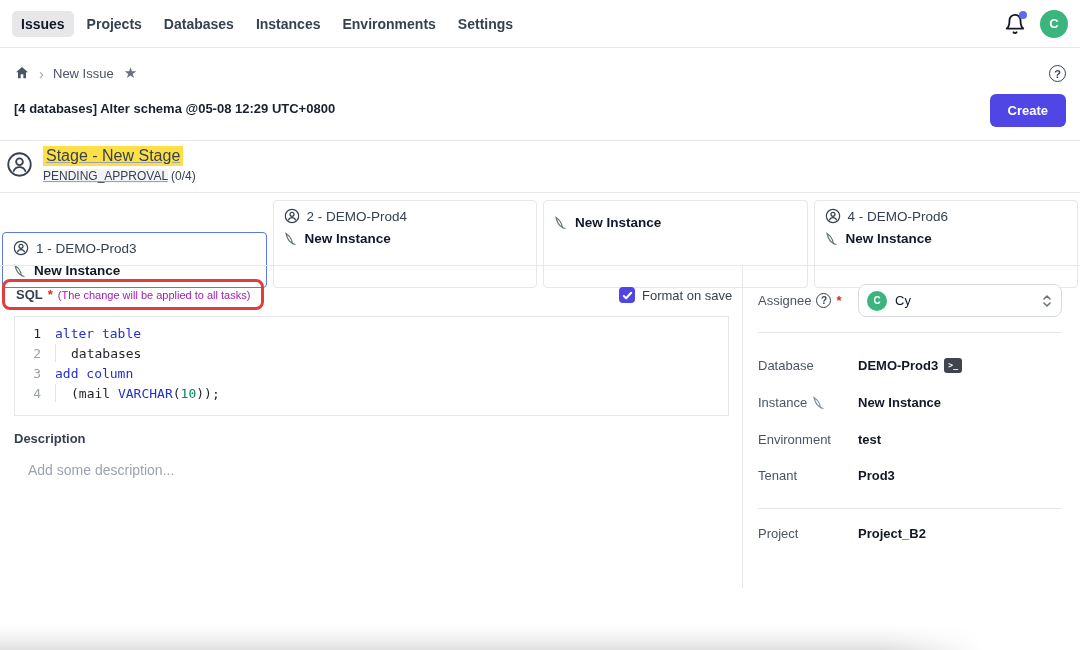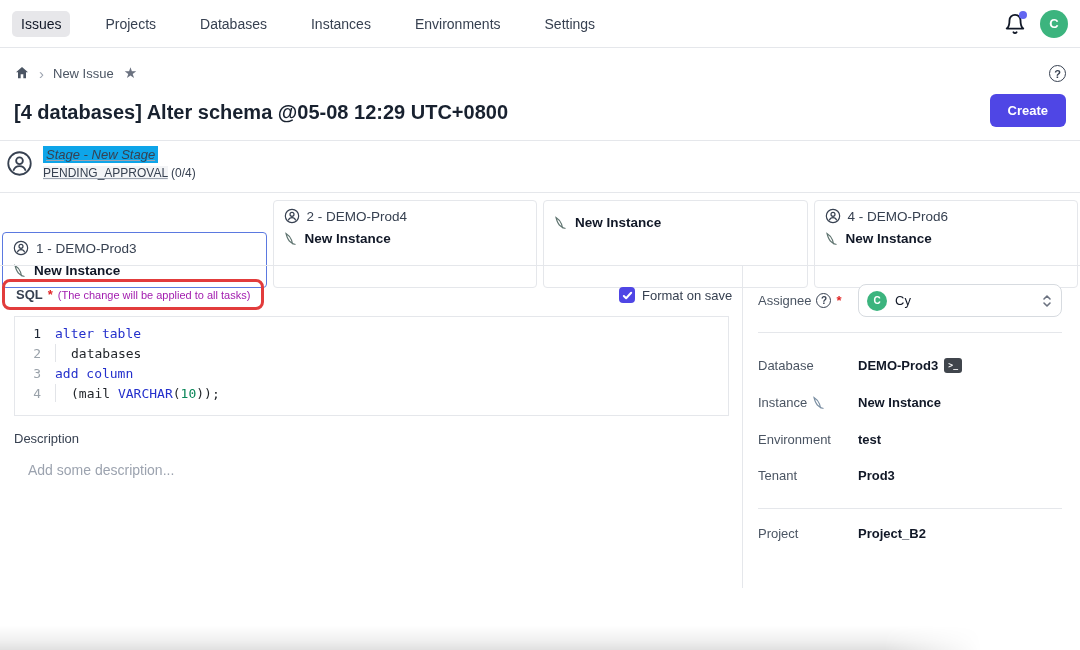--- a/index.html
+++ b/index.html
@@ -3,52 +3,52 @@
 <meta charset="utf-8">
 <style>
   * { margin:0; padding:0; box-sizing:border-box; }
   html,body { background:#fff; }
   body { font-family:"Liberation Sans", sans-serif; color:#1f2937; }
   .screen { position:relative; width:1080px; height:650px; background:#fff; overflow:hidden; }
 
   
   .topnav { position:absolute; top:0; left:0; width:1080px; height:48px;
             border-bottom:1px solid #e5e7eb; display:flex; align-items:center; padding:0 12px; }
-  .nav-items { display:flex; align-items:center; gap:26px; }
+  .nav-items { display:flex; align-items:center; gap:4px;font-weight:bold; }
   .nav-item { font-size:14px; color:#374151; padding:5px 9px; border-radius:5px; cursor:pointer; white-space:nowrap; }
   .nav-item.active { background:#e7e7ea; color:#111827; }
   .topnav-right { margin-left:auto; display:flex; align-items:center; gap:14px; }
   .bell-wrap { position:relative; width:22px; height:22px; }
   .bell-dot { position:absolute; top:-2px; right:-1px; width:8px; height:8px; border-radius:50%; background:#6366f1; }
   .avatar { width:28px; height:28px; border-radius:50%; background:#3cb47e; color:#fff;
             display:flex; align-items:center; justify-content:center; font-size:13px; font-weight:700; }
 
   
   .crumb-row { position:absolute; top:48px; left:0; width:1080px; height:50px; display:flex; align-items:center; padding:0 14px; }
   .crumb-sep { color:#9ca3af; font-size:15px; margin:0 9px; }
   .crumb-page { font-size:13px; color:#4b5563; }
   .crumb-star { font-size:15px; color:#6b7280; margin-left:10px; }
   .help-right { margin-left:auto; }
   .help-circle { width:17px; height:17px; border:1.6px solid #374151; border-radius:50%;
                  display:inline-flex; align-items:center; justify-content:center;
                  font-size:11px; font-weight:700; color:#374151; }
 
   
   .title-row { position:absolute; top:94px; left:14px; width:1052px; display:flex; align-items:flex-start; }
-  .page-title { font-size:20px; font-weight:700; color:#18212f; padding-top:7px; }
+  .page-title { font-size:13px; font-weight:700; color:#18212f; padding-top:7px; }
   .create-btn { margin-left:auto; background:#4f46e5; color:#fff; font-size:13px; font-weight:700;
                 border:none; border-radius:6px; padding:9px 18px; cursor:pointer; }
 
   .hr { position:absolute; left:0; width:1080px; height:1px; background:#e5e7eb; }
 
   
   .stage { position:absolute; top:146px; left:6px; display:flex; align-items:center; gap:10px; }
   .stage-texts { display:flex; flex-direction:column; gap:3px; }
-  .stage-link { font-size:13px; color:#374151; background:#0ea5e9; padding:1px 3px;
-                text-decoration:underline; text-decoration-color:#9ca3af; width:max-content; cursor:pointer;font-style:italic; }
+  .stage-link { font-size:16px; color:#374151; background:#fde047; padding:1px 3px;
+                text-decoration:underline; text-decoration-color:#9ca3af; width:max-content; cursor:pointer; }
   .stage-status-line { font-size:12px; color:#374151; }
   .stage-status { background:#f3f4f6; text-decoration:underline; text-decoration-color:#9ca3af; cursor:pointer; }
   .stage-progress { color:#374151; }
 
   
   .cards { position:absolute; top:200px; left:2px; width:1076px; display:grid;
            grid-template-columns:repeat(4,1fr); gap:6px; }
   .card { background:#fff; border:1px solid #e5e7eb; border-radius:4px; padding:7px 10px 9px; cursor:pointer; }
   .card.selected { border:1px solid #5b79e0;margin-top:32px; }
   .card-row1 { display:flex; align-items:center; gap:7px; font-size:13.5px; color:#374151; }
@@ -71,21 +71,21 @@
             font-family:"DejaVu Sans Mono", monospace; font-size:13px; }
   .code-line { display:flex; height:20px; line-height:20px; white-space:pre; }
   .ln { width:40px; text-align:right; padding-right:14px; color:#9aa2aa; }
   .ln.active { color:#1f2937; }
   .code { white-space:pre; color:#1f2328; }
   .guide { display:inline-block; width:16px; height:18px; border-left:1px solid #e2e4e8; vertical-align:top; }
   .tok-kw { color:#2430cc; }
   .tok-num { color:#098658;text-align:right; }
   .tok-plain { color:#1f2328; }
 
-  .desc-label { position:absolute; top:431px; left:14px; font-size:13px; font-weight:400; color:#374151; }
+  .desc-label { position:absolute; top:431px; left:14px; font-size:13px; font-weight:700; color:#374151; }
   .desc-placeholder { position:absolute; top:462px; left:28px; font-size:14px; color:#9ca3af; }
 
   
   .vsep { position:absolute; top:266px; left:742px; width:1px; height:322px; background:#e5e7eb; }
   .sb-label { font-size:13px; color:#4b5563; }
   .sb-value { font-size:13px; font-weight:700; color:#111827; }
 
   .assignee-row { position:absolute; top:284px; left:758px; width:304px; display:flex; align-items:center; }
   .assignee-label-wrap { display:flex; align-items:center; gap:5px; }
   .req-star { color:#e02424; font-size:13px; font-weight:700; }

